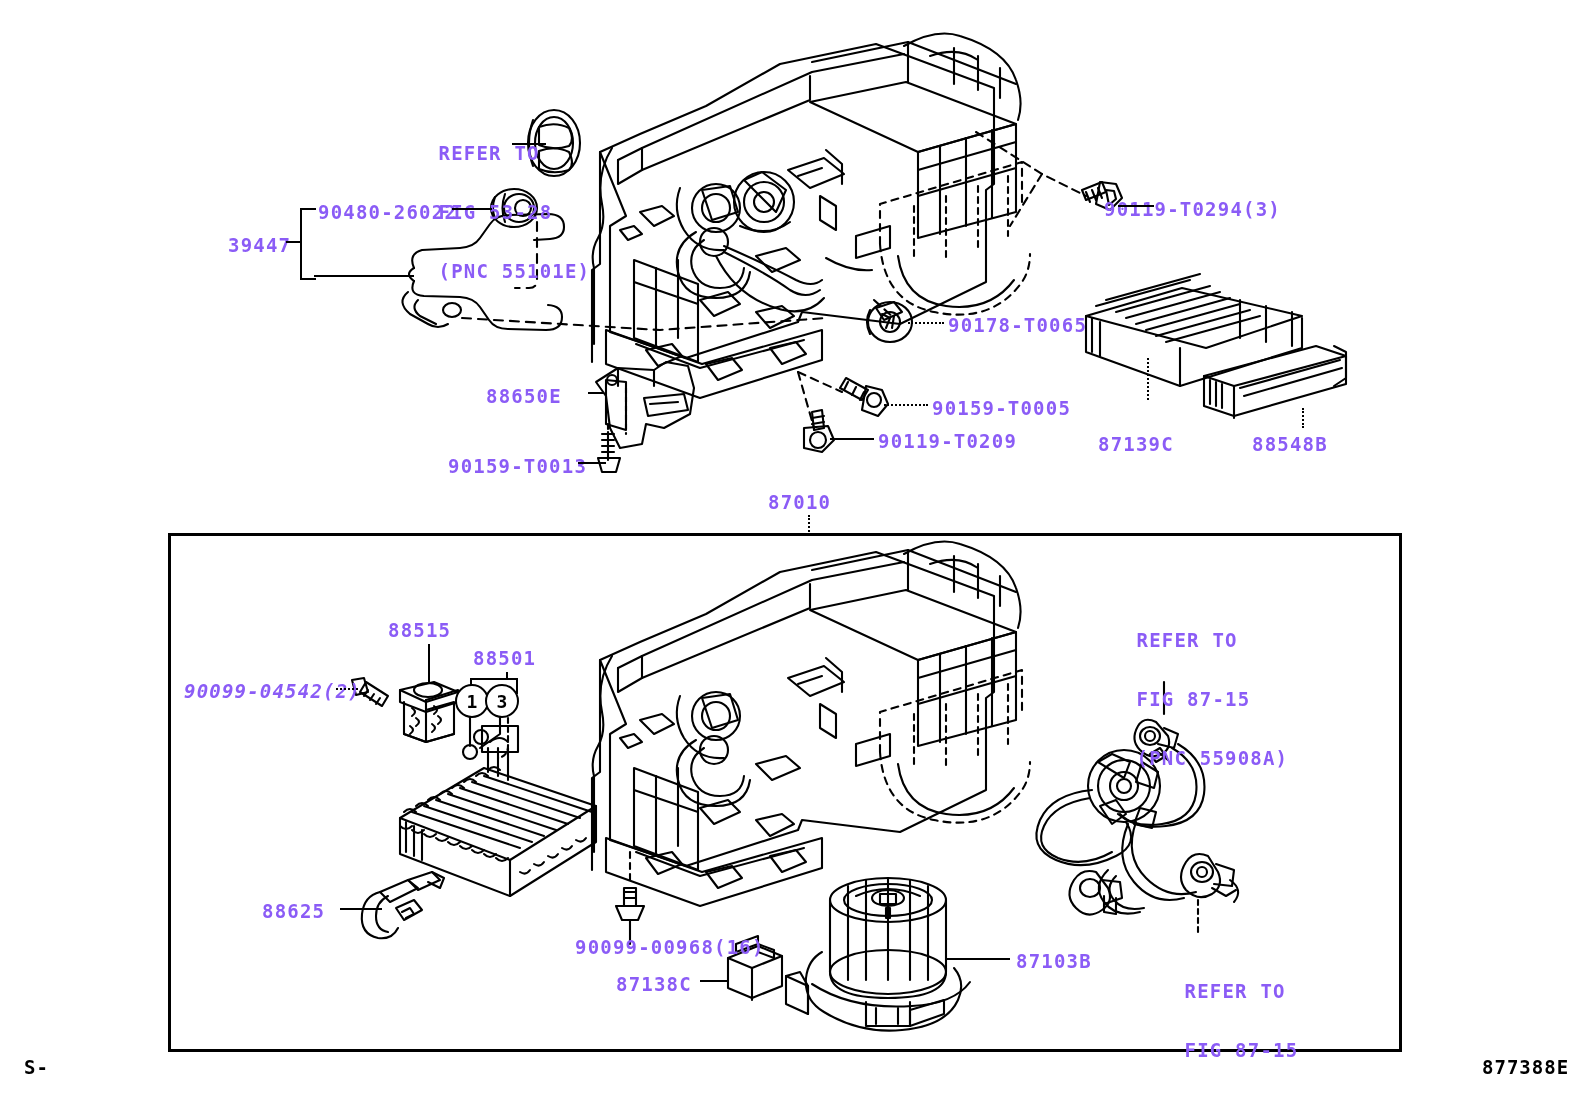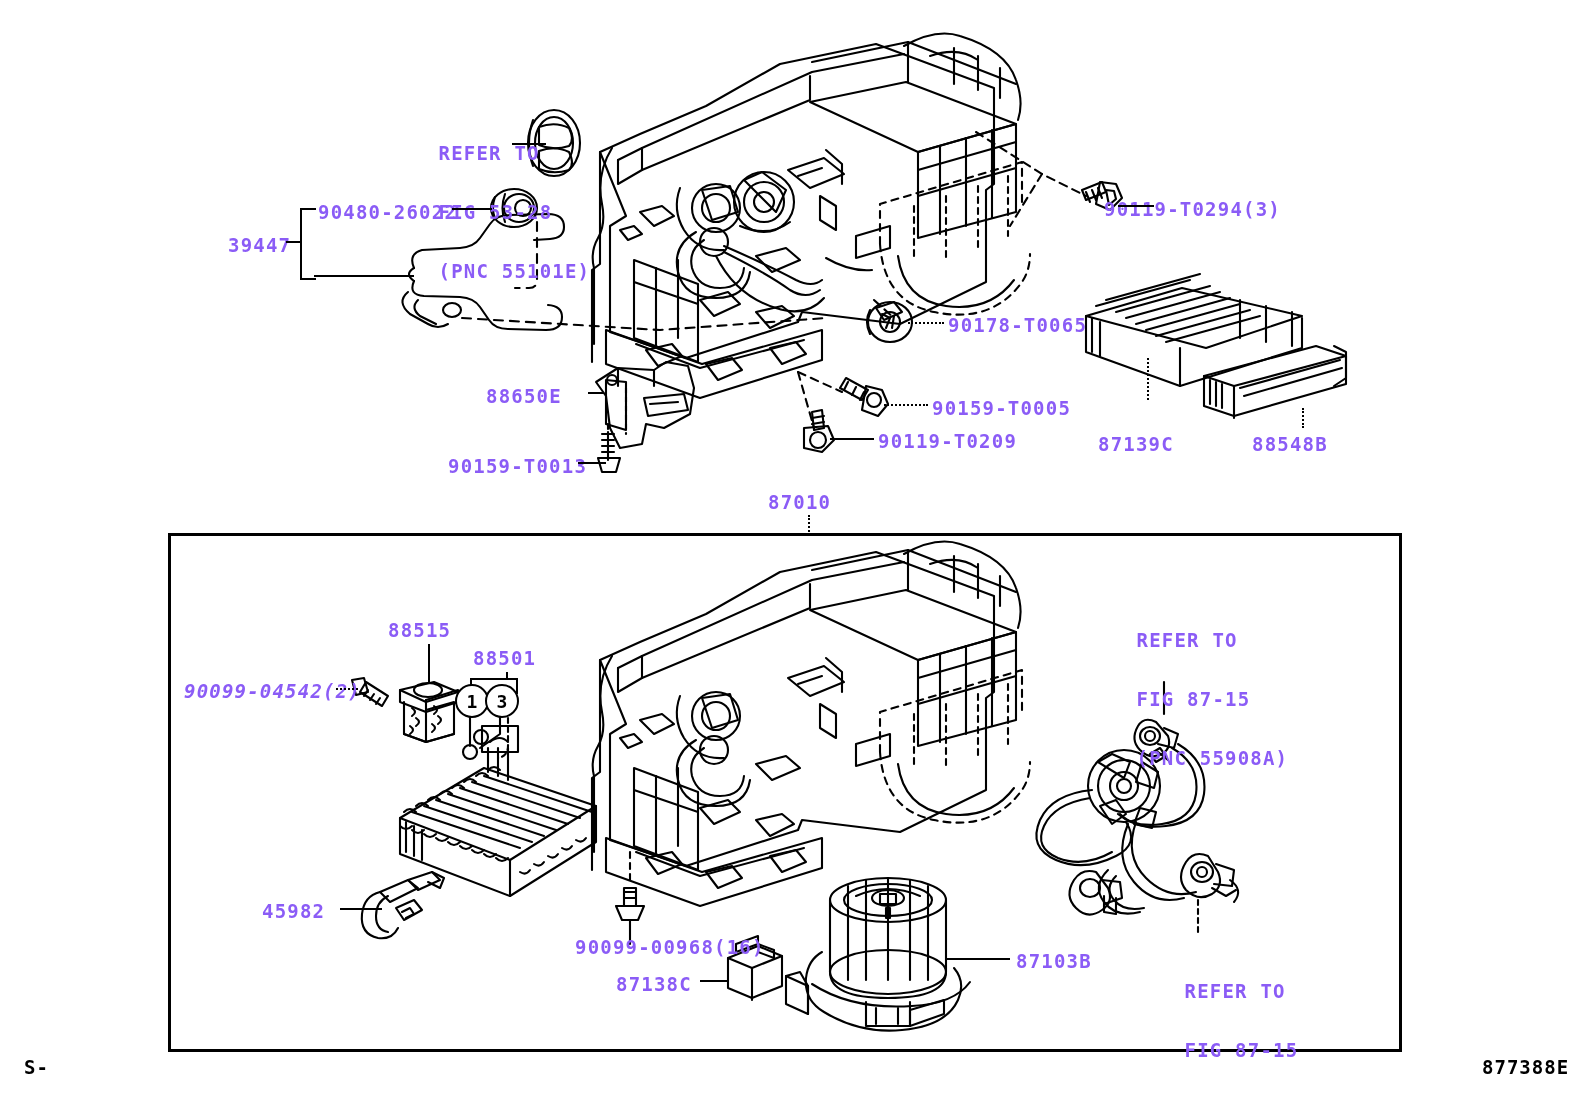--- a/index.html
+++ b/index.html
@@ -573,21 +573,21 @@
   <div class="lbl" style="left:473px; top:645px;">88501</div>
   <div class="bracket-tb" style="left:470px; top:678px; width:44px; height:14px;"></div>
   <div class="ld v" style="left:506px; top:672px; height:8px;"></div>
 
   <div class="circnum" style="left:455px; top:684px;">1</div>
   <div class="circnum" style="left:485px; top:684px;">3</div>
 
   <div class="lbl" style="left:184px; top:678px;font-style:italic;">90099-04542(2)</div>
   <div class="ld dot-h" style="left:336px; top:688px; width:22px;"></div>
 
-  <div class="lbl" style="left:262px; top:898px;">45982</div>
+  <div class="lbl" style="left:262px; top:898px;">88625</div>
   <div class="ld h" style="left:340px; top:908px; width:42px;"></div>
 
   <div class="lbl" style="left:575px; top:934px;">90099-00968(16)</div>
 
   <div class="lbl" style="left:616px; top:971px;">87138C</div>
   <div class="ld h" style="left:700px; top:980px; width:28px;"></div>
 
   <div class="lbl" style="left:1016px; top:948px;">87103B</div>
   <div class="ld h" style="left:946px; top:958px; width:64px;"></div>
 

